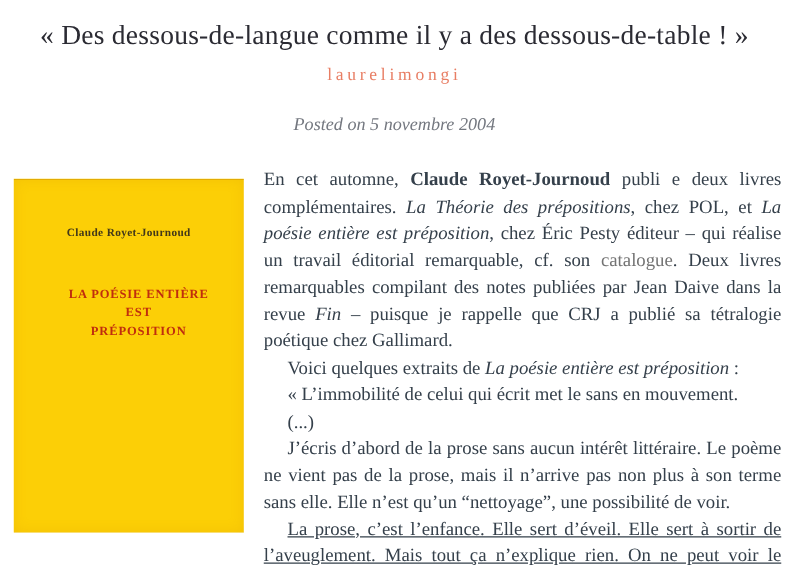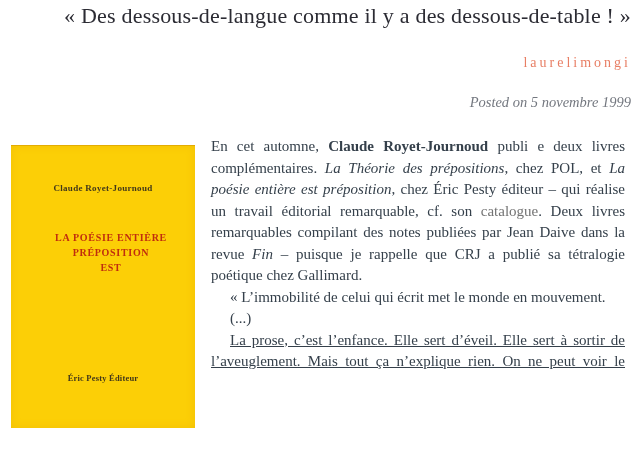--- a/index.html
+++ b/index.html
@@ -4,28 +4,28 @@
 <style>
   html, body { margin: 0; padding: 0; }
   body {
     width: 631px; height: 456px; overflow: hidden;
     background: #ffffff;
     font-family: "Liberation Serif", "DejaVu Serif", serif;
   }
   .page { width: 631px; height: 456px; position: relative; }
 
   
-  .post-header { text-align: right; }
+  .post-header { text-align: center; padding-top: 12px; }
   .post-title {
     margin: 0; font-size: 22px; font-weight: 400;
     color: #2b2b33; line-height: 32px; letter-spacing: .2px;
     white-space: nowrap;
   }
   .site-title {
-    display: inline-block; margin-top: 23px;
+    display: inline-block; margin-top: 9px;
     font-size: 14px; letter-spacing: 3px;
     color: #e87e64; text-decoration: none; cursor: pointer;
   }
   .posted-on {
     margin-top: 23px; font-style: italic;
     font-size: 14.5px; color: #73777f; line-height: 16px;
   }
 
   
   .content { display: flex; align-items: flex-start; margin-top: 26px; }
@@ -71,37 +71,38 @@
 </head>
 <body>
 
 <div class="page">
 
   <header class="post-header">
     <h1 class="post-title">« Des dessous-de-langue comme il y a des dessous-de-table ! »</h1>
     <div>
       <a class="site-title">laurelimongi</a>
     </div>
-    <div class="posted-on">Posted on 5 novembre 1999</div>
+    <div class="posted-on">Posted on 5 novembre 2004</div>
   </header>
 
   <div class="content">
 
     <figure class="book-cover">
       <div class="cover-author">Claude Royet-Journoud</div>
       <div class="cover-title">
         <div>LA POÉSIE ENTIÈRE</div>
+        <div>EST</div>
         <div>PRÉPOSITION</div>
-        <div>EST</div>
       </div>
-      <div class="cover-publisher">Éric Pesty Éditeur</div>
     </figure>
 
     <div class="article">
       <p class="first"><span>En cet automne, </span><strong>Claude Royet-Journoud</strong><span> publi e deux livres complémentaires. </span><em>La Théorie des prépositions</em><span>, chez POL, et </span><em>La poésie entière est préposition</em><span>, chez Éric Pesty éditeur – qui réalise un travail éditorial remarquable, cf. son </span><a class="textlink">catalogue</a><span>. Deux livres remarquables compilant des notes publiées par Jean Daive dans la revue </span><em>Fin</em><span> – puisque je rappelle que CRJ a publié sa tétralogie poétique chez Gallimard.</span></p>
-      <p>« L’immobilité de celui qui écrit met le monde en mouvement.</p>
+      <p><span>Voici quelques extraits de </span><em>La poésie entière est préposition</em><span> :</span></p>
+      <p>« L’immobilité de celui qui écrit met le sans en mouvement.</p>
       <p>(...)</p>
+      <p>J’écris d’abord de la prose sans aucun intérêt littéraire. Le poème ne vient pas de la prose, mais il n’arrive pas non plus à son terme sans elle. Elle n’est qu’un “nettoyage”, une possibilité de voir.</p>
       <p class="justify-last">La prose, c’est l’enfance. Elle sert d’éveil. Elle sert à sortir de l’aveuglement. Mais tout ça n’explique rien. On ne peut voir le</p>
     </div>
 
   </div>
 
 </div>
 
 </body></html>

